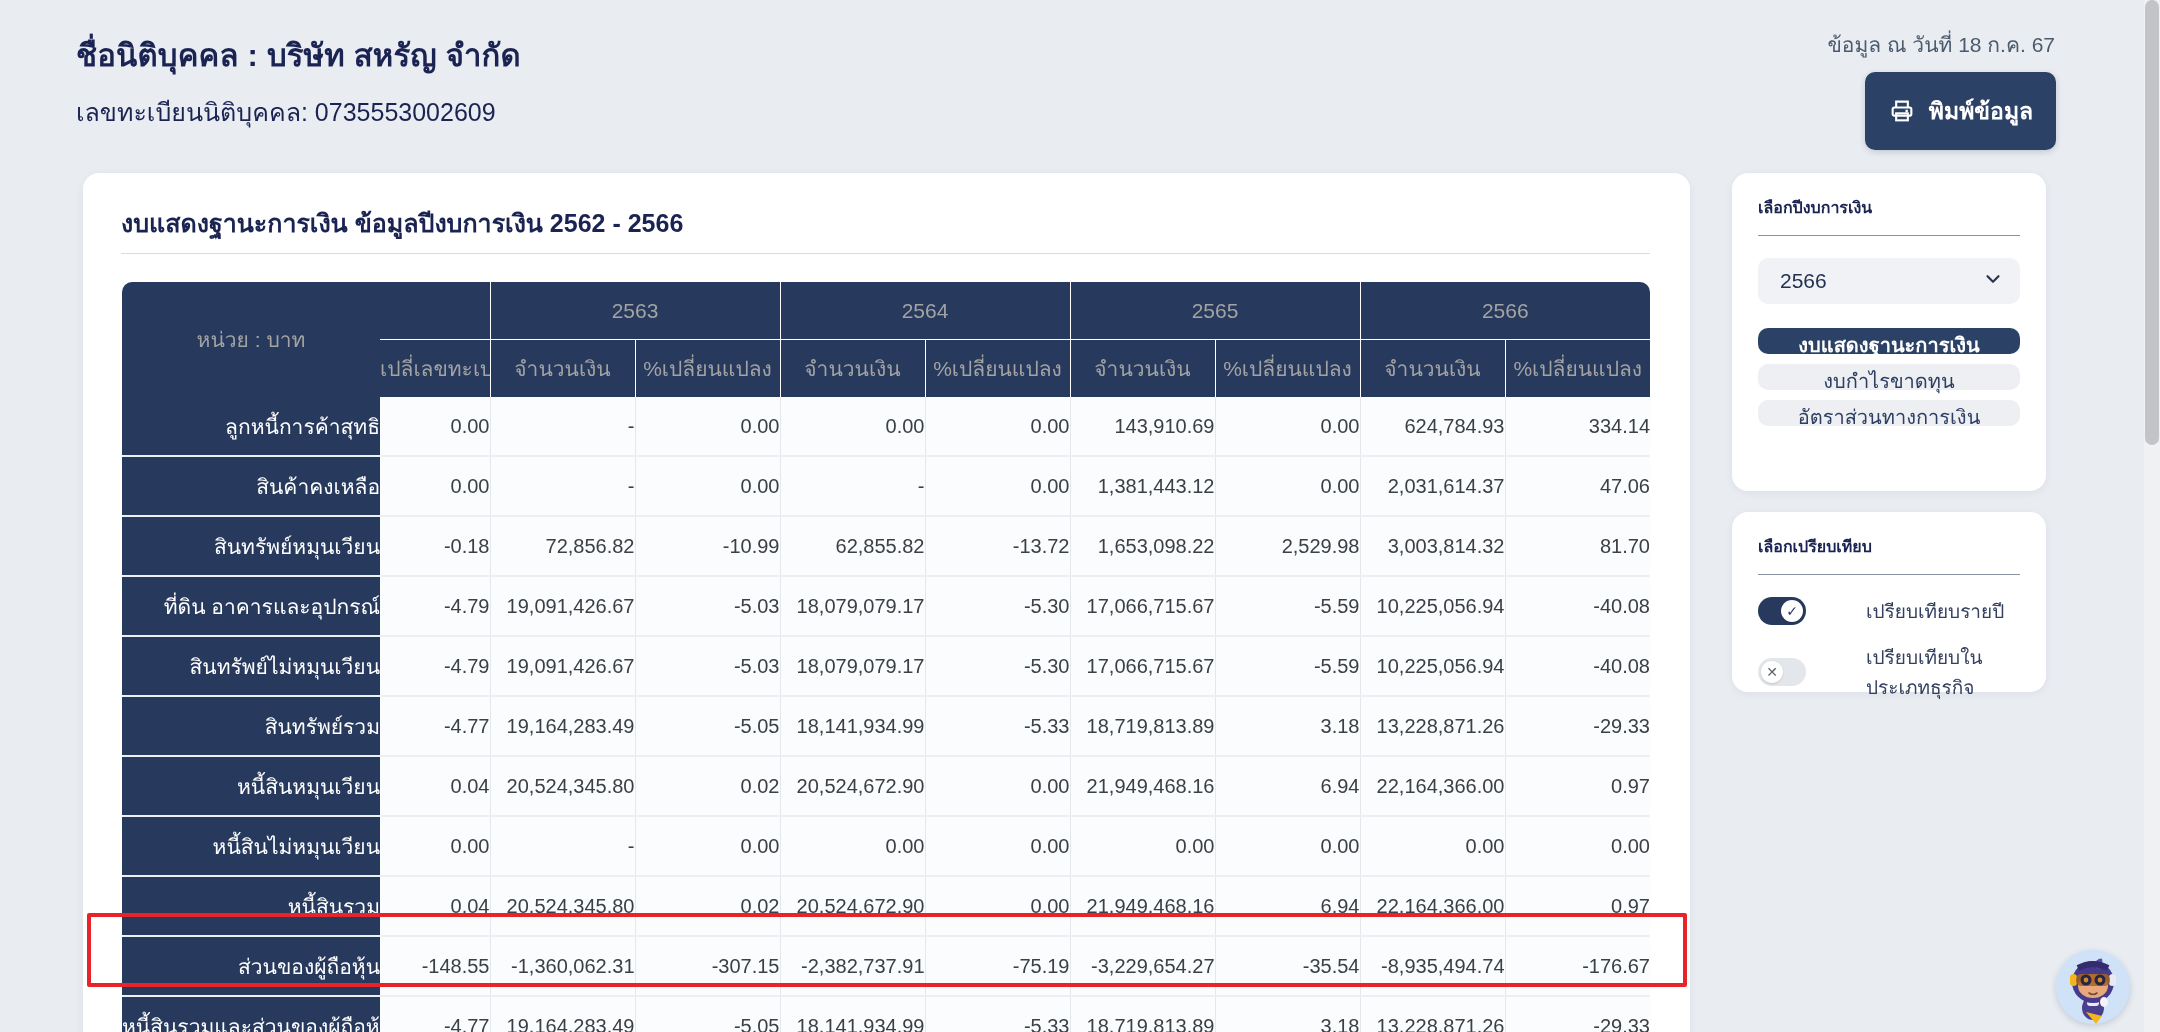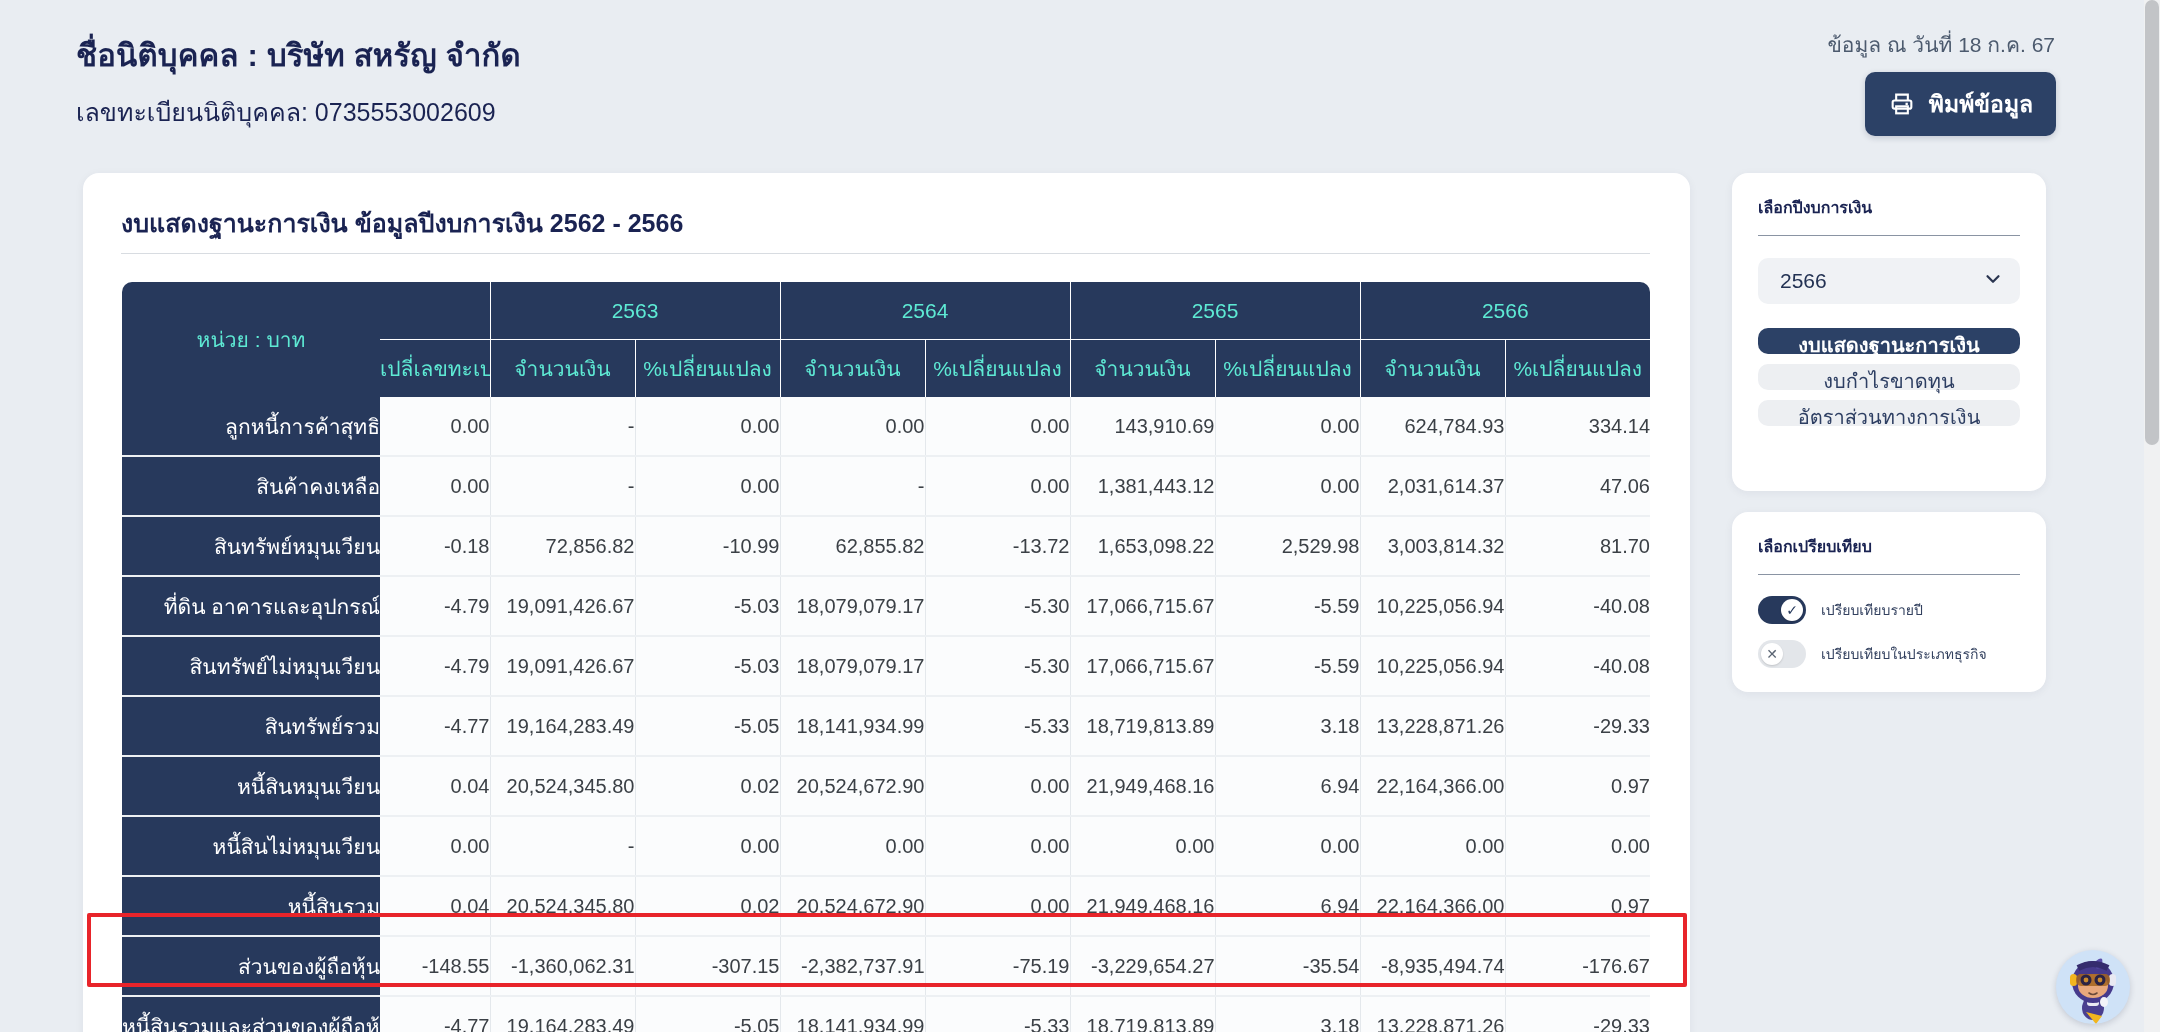--- a/index.html
+++ b/index.html
@@ -16,21 +16,21 @@
   }
   .company-reg{
     position:absolute;left:76px;top:92px;
     font-size:25px;color:#1a2352;font-weight:500;
   }
   .as-of-date{
     position:absolute;top:28px;right:105px;width:600px;text-align:right;
     font-size:21px;color:#4c5a6e;
   }
   .print-btn{
-    position:absolute;top:72px;left:1865px;width:191px;height:64px;
+    position:absolute;top:72px;left:1865px;width:191px;height:78px;
     background:#2c4166;border:none;border-radius:10px;cursor:pointer;
     display:flex;align-items:center;justify-content:center;gap:13px;
     color:#ffffff;font-size:23px;font-weight:600;
     font-family:inherit;box-shadow:0 2px 6px rgba(20,30,60,.18);
   }
   .print-btn svg{display:block;}
   
   .main-card{
     position:absolute;left:83px;top:173px;width:1607px;height:900px;
     background:#ffffff;border-radius:16px;
@@ -46,21 +46,21 @@
   }
   
   table.fin{
     position:absolute;left:39px;top:109px;
     border-collapse:collapse;table-layout:fixed;width:1528px;
     font-size:20px;
   }
   table.fin th,table.fin td{padding:0;overflow:hidden;white-space:nowrap;}
   
   thead th{
-    background:#27395c;color:#5eead4;font-weight:500;height:57px;
+    background:#27395c;color:#a3a3a3;font-weight:500;height:57px;
     font-size:21px;
   }
   th.unit{border-top-left-radius:10px;font-weight:500;}
   th.clip-year{border-bottom:1px solid rgba(255,255,255,.45);}
   th.year{
     border-left:1px solid rgba(255,255,255,.45);
     border-bottom:1px solid rgba(255,255,255,.45);
   }
   th.year:last-child{border-top-right-radius:10px;}
   th.sub{border-left:1px solid rgba(255,255,255,.35);font-weight:500;}
@@ -114,21 +114,21 @@
   }
   .pill.on{background:#27395c;}
   .pill.off{background:#e3e6ea;}
   .knob{
     position:absolute;top:3px;width:22px;height:22px;border-radius:50%;
     background:#ffffff;display:flex;align-items:center;justify-content:center;
     font-size:14px;font-weight:bold;box-shadow:0 1px 2px rgba(0,0,0,.15);
   }
   .pill.on .knob{right:3px;color:#27395c;}
   .pill.off .knob{left:3px;color:#5a6472;}
-  .toggle-label{font-size:14px;color:#33415f;}
+  .toggle-label{font-size:19px;color:#33415f;margin-left:45px;}
   
   .scrollbar{position:absolute;right:0;top:0;width:16px;height:1032px;background:#f0f1f2;}
   .scroll-thumb{position:absolute;left:1px;top:0;width:14px;height:445px;background:#c2c4c7;border-radius:7px;}
   
   .chatbot{
     position:absolute;left:2056px;top:950px;width:74px;height:74px;border-radius:50%;
     background:#cfe2f7;cursor:pointer;overflow:hidden;
     box-shadow:0 2px 6px rgba(30,40,70,.18);
   }
 </style>

